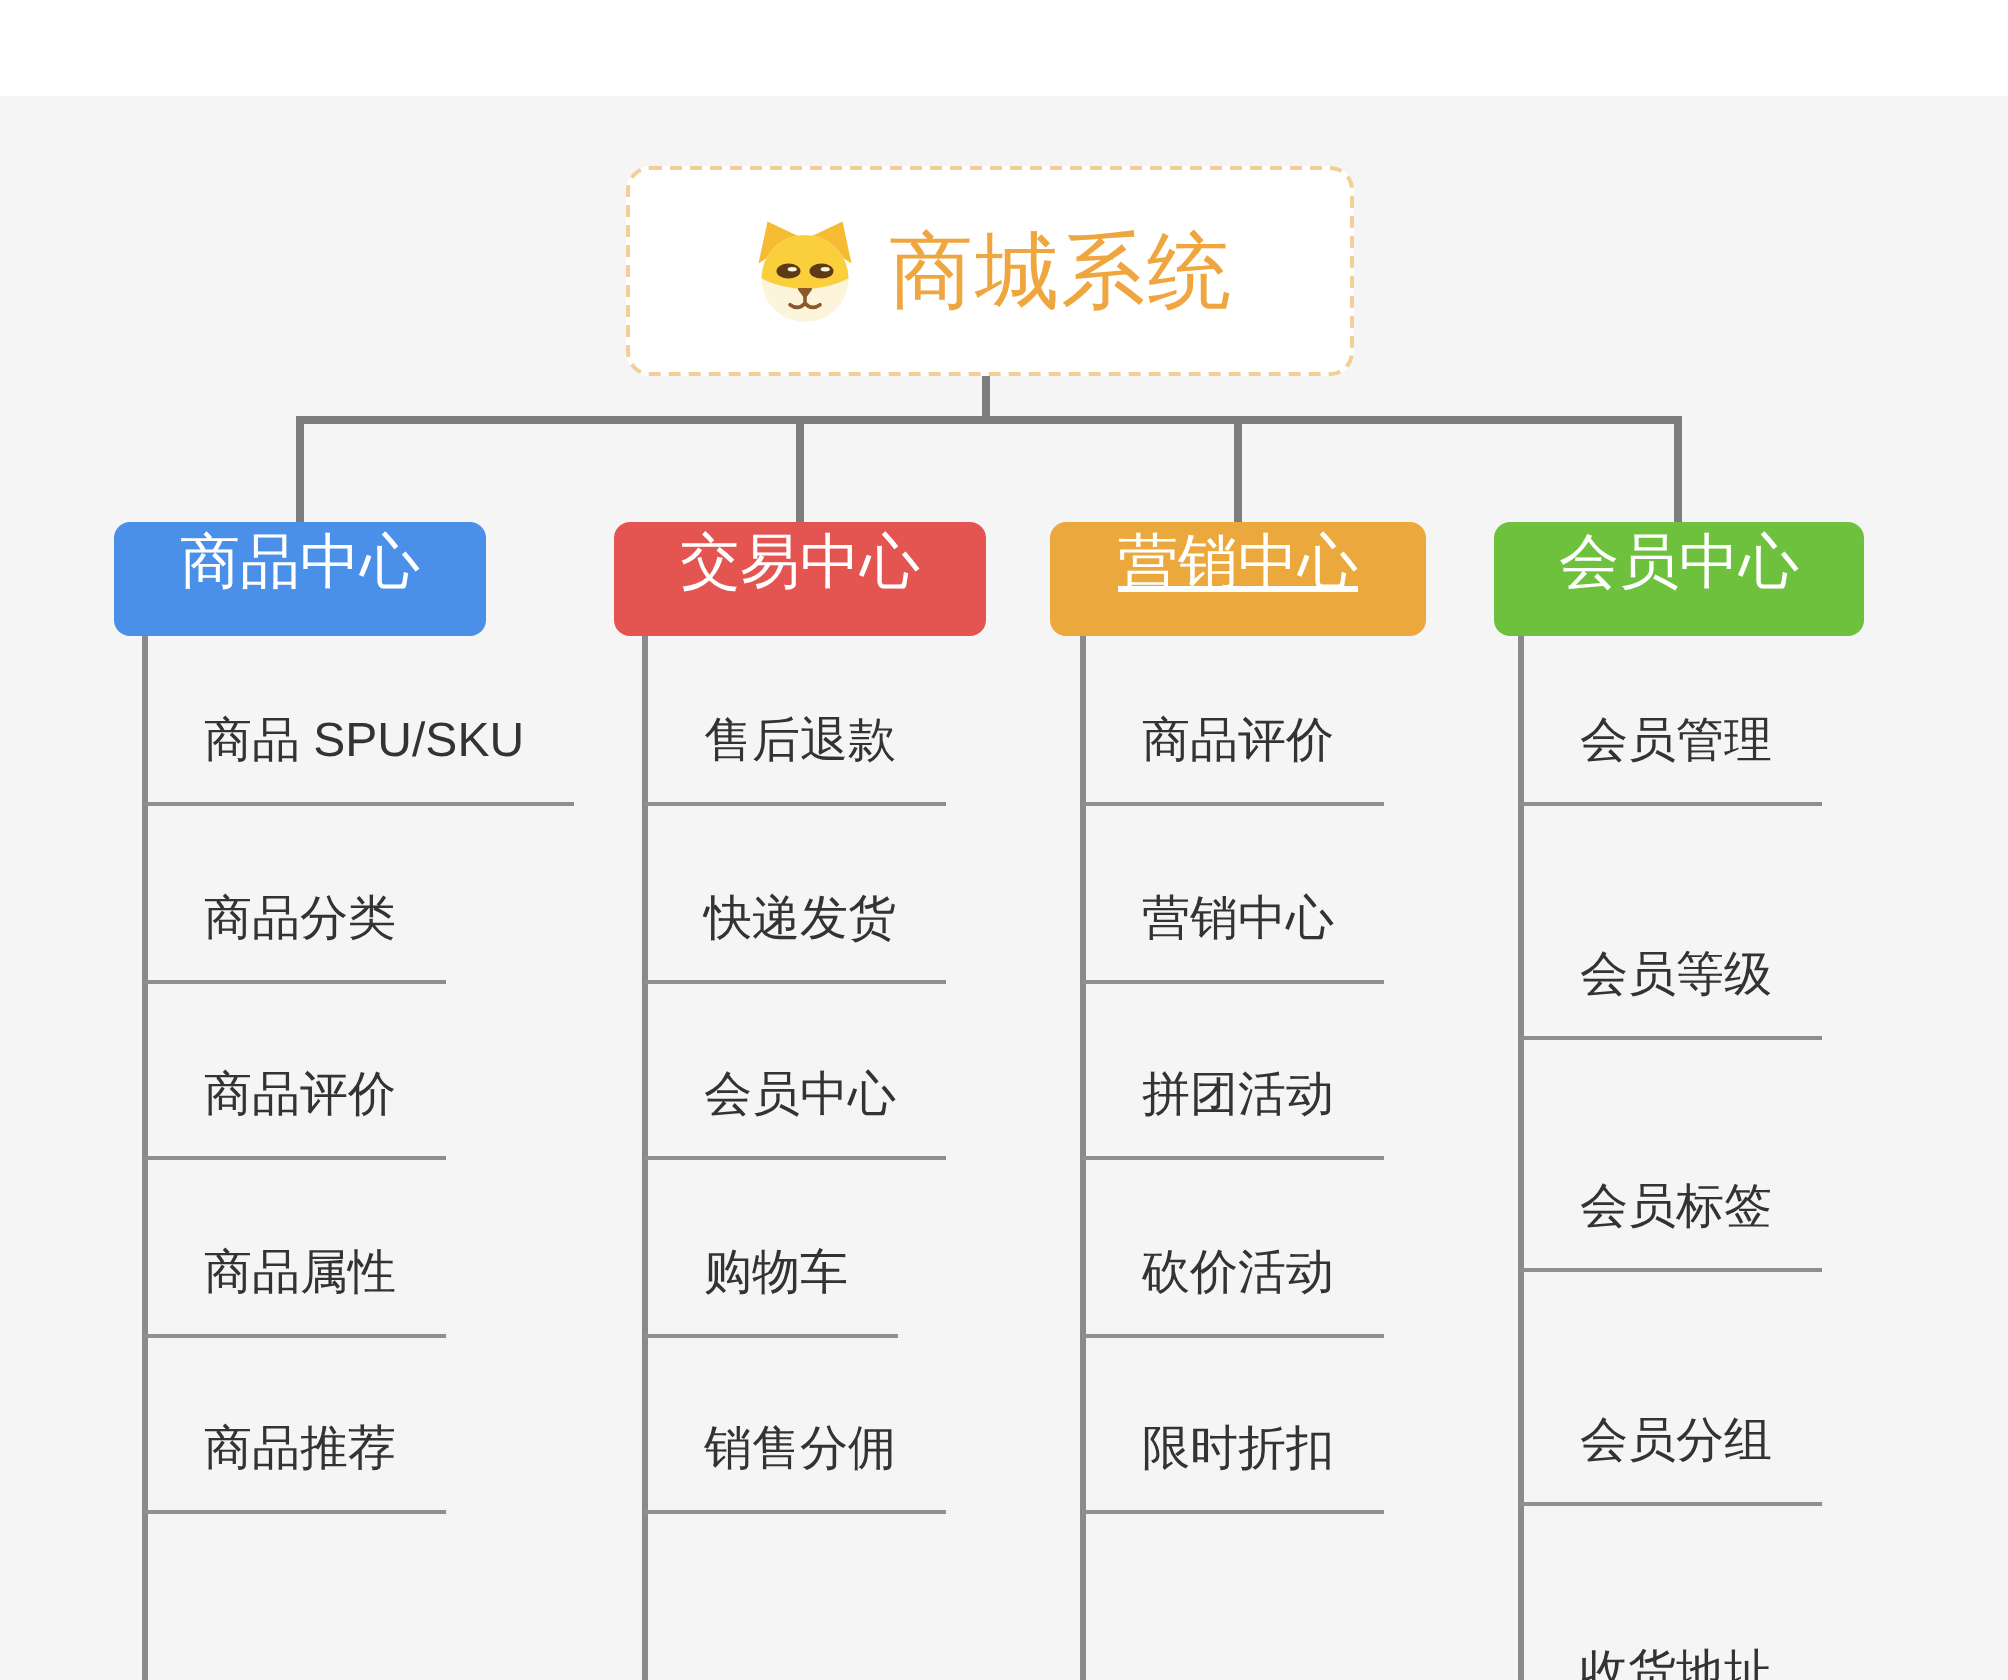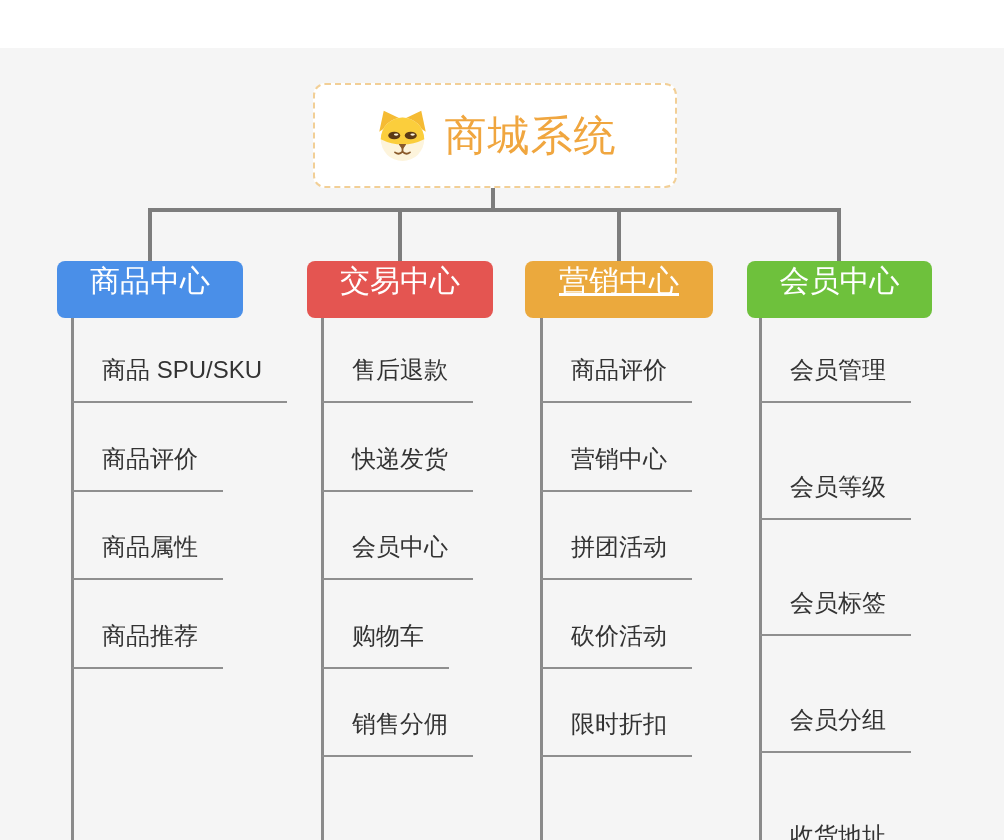--- a/index.html
+++ b/index.html
@@ -117,20 +117,23 @@
   <div class="trunk trunk-1"></div>
   <div class="trunk trunk-2"></div>
   <div class="trunk trunk-3"></div>
   <div class="trunk trunk-4"></div>
 
   <div class="leaf-col lc-1">
     <div class="leaf">
         <span class="leaf-label">商品 SPU/SKU</span>
       </div>
     <div class="leaf">
+        <span class="leaf-label">商品分类</span>
+      </div>
+    <div class="leaf">
         <span class="leaf-label">商品评价</span>
       </div>
     <div class="leaf">
         <span class="leaf-label">商品属性</span>
       </div>
     <div class="leaf">
         <span class="leaf-label">商品推荐</span>
       </div>
   </div>
 

